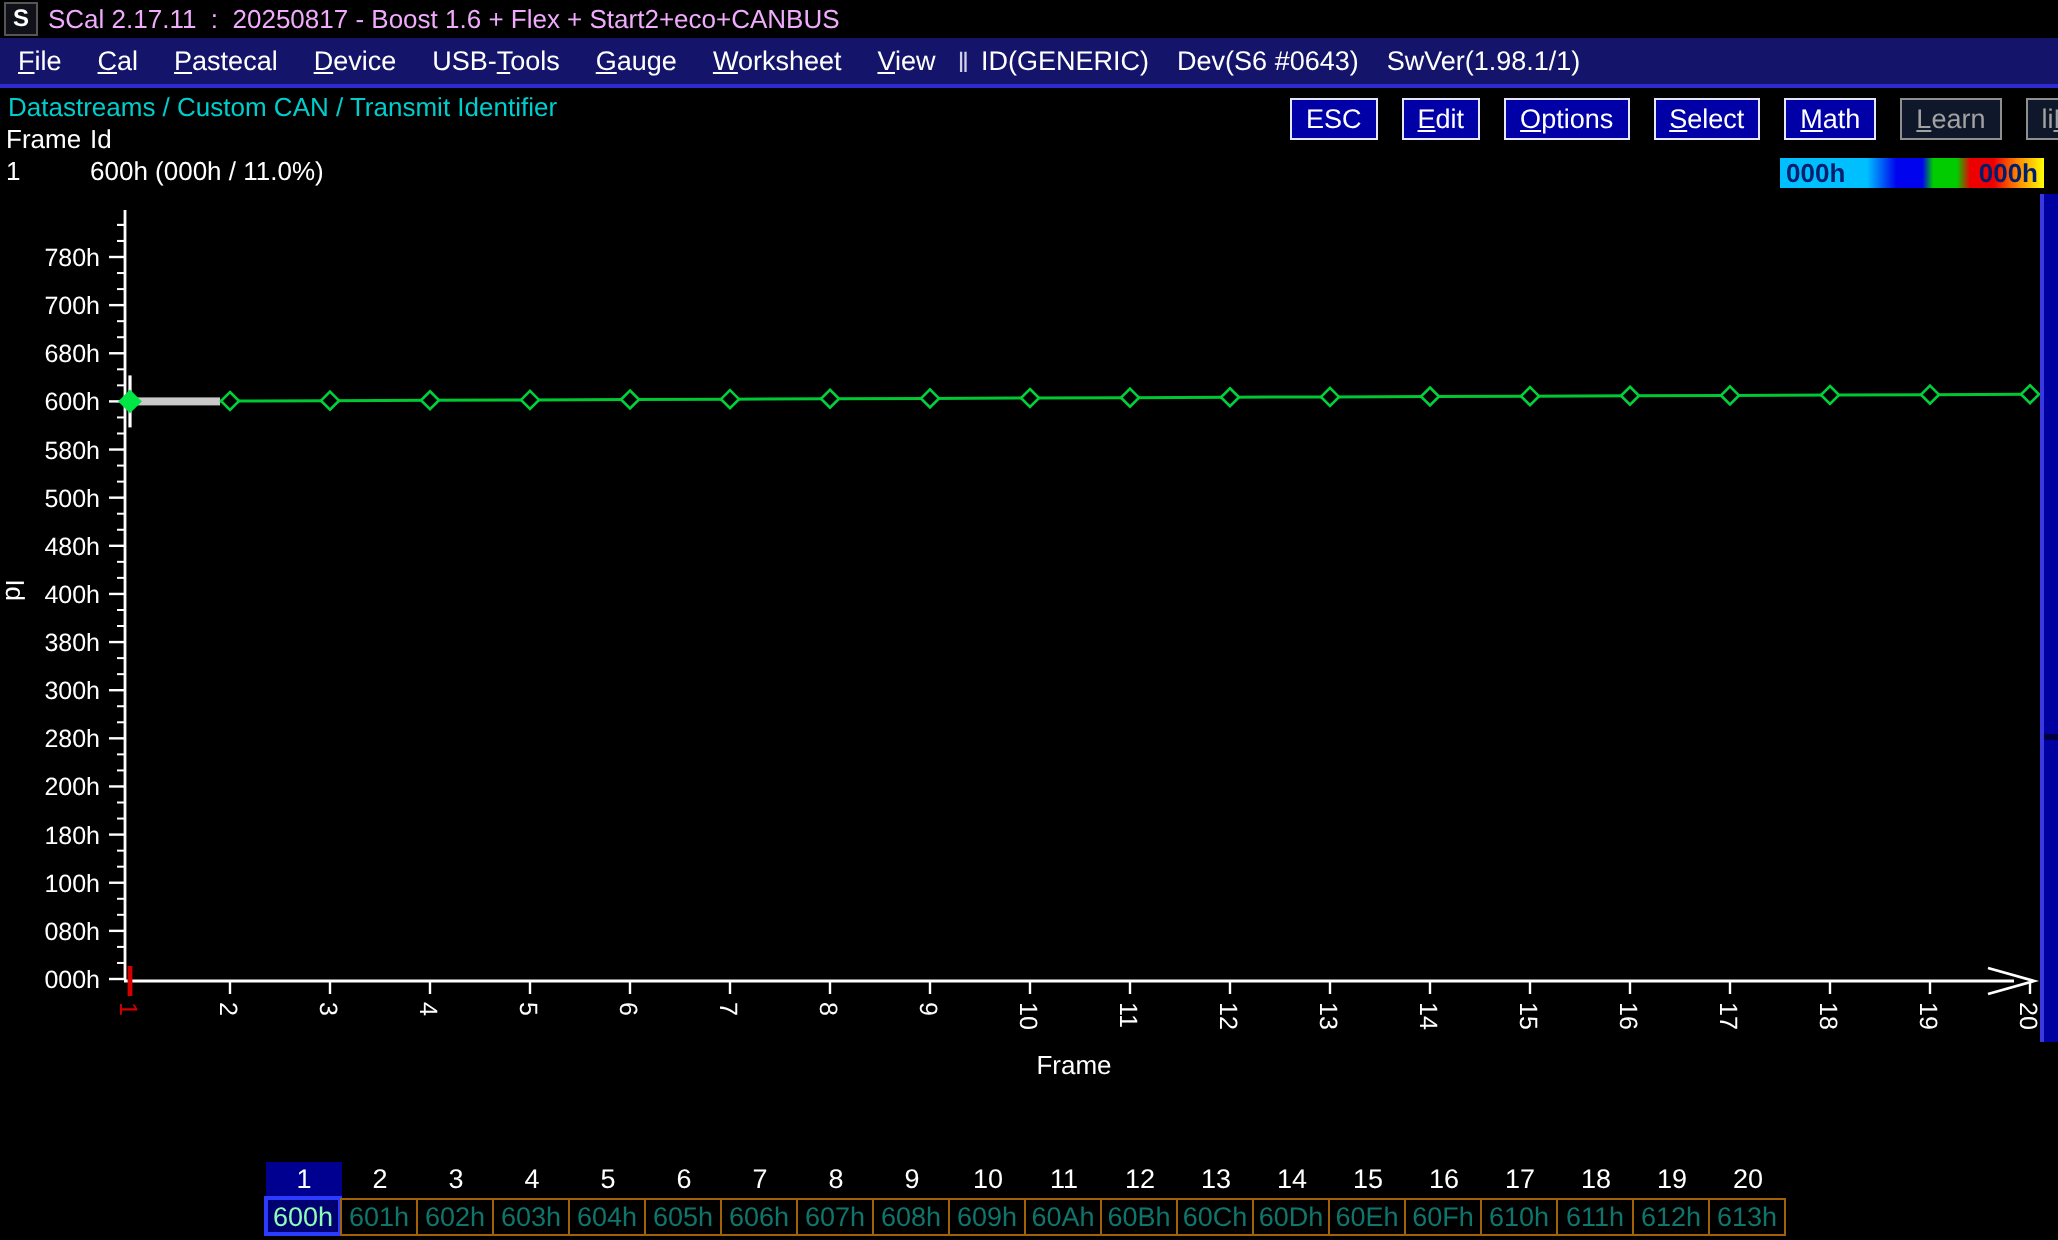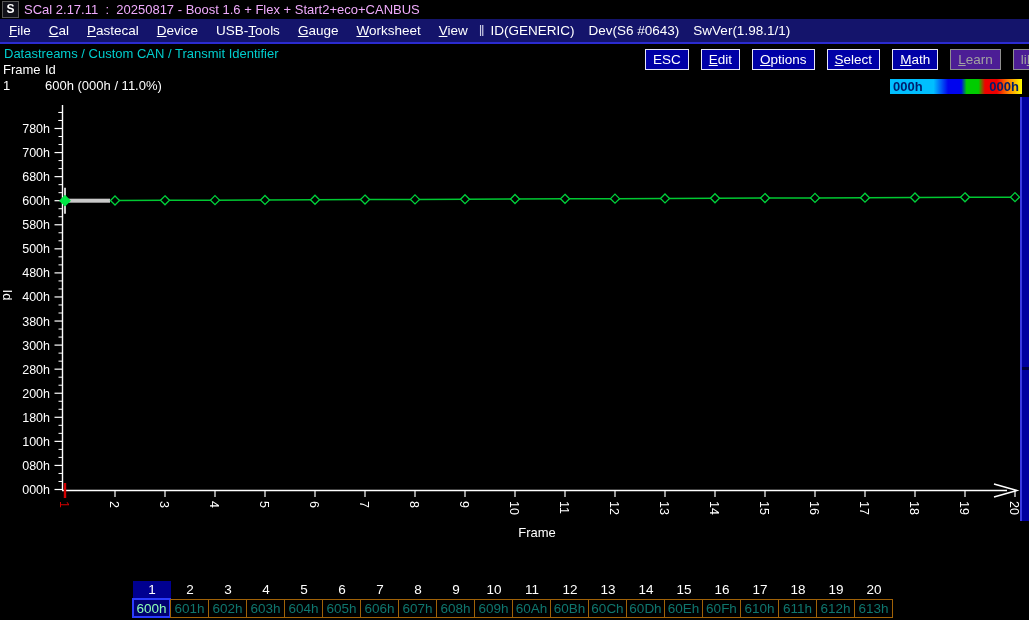--- a/index.html
+++ b/index.html
@@ -18,21 +18,21 @@
   .menu-sep{color:#cfcfe8;font-size:14px;padding:0 6px 0 2px;}
   .device-info span{padding-right:14px;}
   
   .breadcrumb{position:absolute;left:4px;top:30px;font-size:13px;color:#00CDCD;margin-top:16px;}
   .info-line{position:absolute;font-size:13px;color:#fff;}
   .info-col2{position:absolute;left:42px;top:0;white-space:pre;}
   
   .toolbar{position:absolute;left:645px;top:49px;display:flex;gap:12px;}
   .btn{background:#0000A6;border:1px solid #E6E6FA;color:#fff;font-size:13.5px;
        font-family:"Liberation Sans",sans-serif;padding:2px 7px;height:21px;line-height:15px;cursor:default;text-align:center;}
-  .btn.disabled{background:#4c1d95;border-color:#8F8F8F;color:#A2A2A2;}
+  .btn.disabled{background:#0f172a;border-color:#8F8F8F;color:#A2A2A2;}
   
   .colorbar{position:absolute;left:890px;top:79px;width:132px;height:15px;
             background:linear-gradient(to right,#00BFFF 0%,#00BFFF 33%,#0004EE 44%,#0004EE 54%,
                        #00CC00 58%,#00CC00 67%,#EE0000 72%,#EE0000 81%,#FF8800 90%,#FFFF00 100%);
             display:flex;justify-content:space-between;align-items:center;}
   .colorbar span{font-size:13px;font-weight:bold;color:#001E6E;padding:0 3px;line-height:15px;}
   
   #chart-svg{position:absolute;left:0;top:0;}
   
   .vscroll{position:absolute;left:1020px;top:97px;width:9px;height:424px;background:#0000A0;

